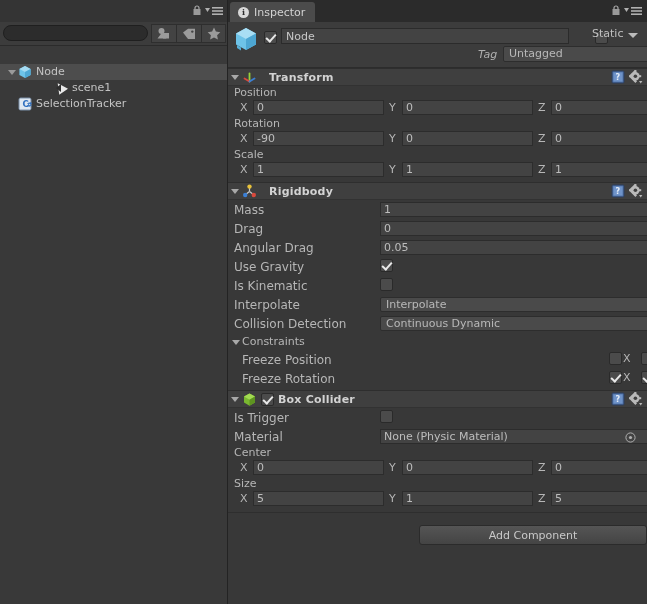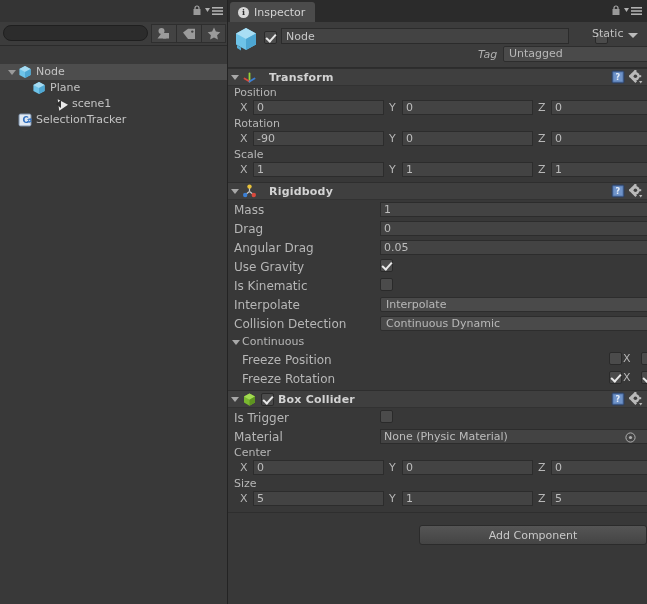--- a/index.html
+++ b/index.html
@@ -287,30 +287,20 @@
       <div class="tree-row selected" style="padding-left:4px;">
         <span class="tw arrow"></span>
         <svg class="tree-icon" viewBox="0 0 14 14">
           <path d="M7 1 L12.6 4 L12.6 10 L7 13 L1.4 10 L1.4 4 Z" fill="#6ec3e8"></path>
           <path d="M7 1 L12.6 4 L7 7 L1.4 4 Z" fill="#a5dbf2"></path>
           <path d="M7 7 L12.6 4 L12.6 10 L7 13 Z" fill="#4fa8d4"></path>
         </svg>
         <span class="tree-label">Node</span>
       </div>
 
-      <div class="tree-row" style="padding-left:4px;">
-        <span class="tw"></span>
-        <span class="tw"></span>
-        <svg class="tree-icon" viewBox="0 0 14 14">
-          <path d="M7 1 L12.6 4 L12.6 10 L7 13 L1.4 10 L1.4 4 Z" fill="#6ec3e8"></path>
-          <path d="M7 1 L12.6 4 L7 7 L1.4 4 Z" fill="#a5dbf2"></path>
-          <path d="M7 7 L12.6 4 L12.6 10 L7 13 Z" fill="#4fa8d4"></path>
-        </svg>
-        <span class="tree-label">Plane</span>
-      </div>
 
       <div class="tree-row" style="padding-left:4px;margin-left:36px;">
         <span class="tw"></span>
         <svg class="tree-icon" viewBox="0 0 14 14">
           <path d="M7 1.3 L12.4 11.6 L1.6 11.6 Z" fill="#e8e8e8" transform="rotate(-35 7 7)"></path>
           <path d="M7 3 L7 11 L2 7 Z" fill="#2f2f2f"></path>
         </svg>
         <span class="tree-label">scene1</span>
       </div>
 
@@ -494,21 +484,21 @@
       <div class="prop-row" style="height:19px;">
         <span class="plabel">Collision Detection</span>
         <div class="popup" style="left:152px;width:302px;top:2px;">
           <span>Continuous Dynamic</span>
           
         </div>
       </div>
 
       <div class="prop-row" style="height:17px;">
         <span class="tri-small" style="margin-left:4px;"></span>
-        <span style="color:#b6b6b6;font-size:11px;margin-left:1px;">Continuous</span>
+        <span style="color:#b6b6b6;font-size:11px;margin-left:1px;">Constraints</span>
       </div>
       <div class="freeze-row">
         <span class="plabel">Freeze Position</span>
         <span class="fz" style="left:380px;">
           <span class="cb"></span>
           <span>X</span>
         </span>
         <span class="fz" style="left:412px;">
           <span class="cb"></span>
 

